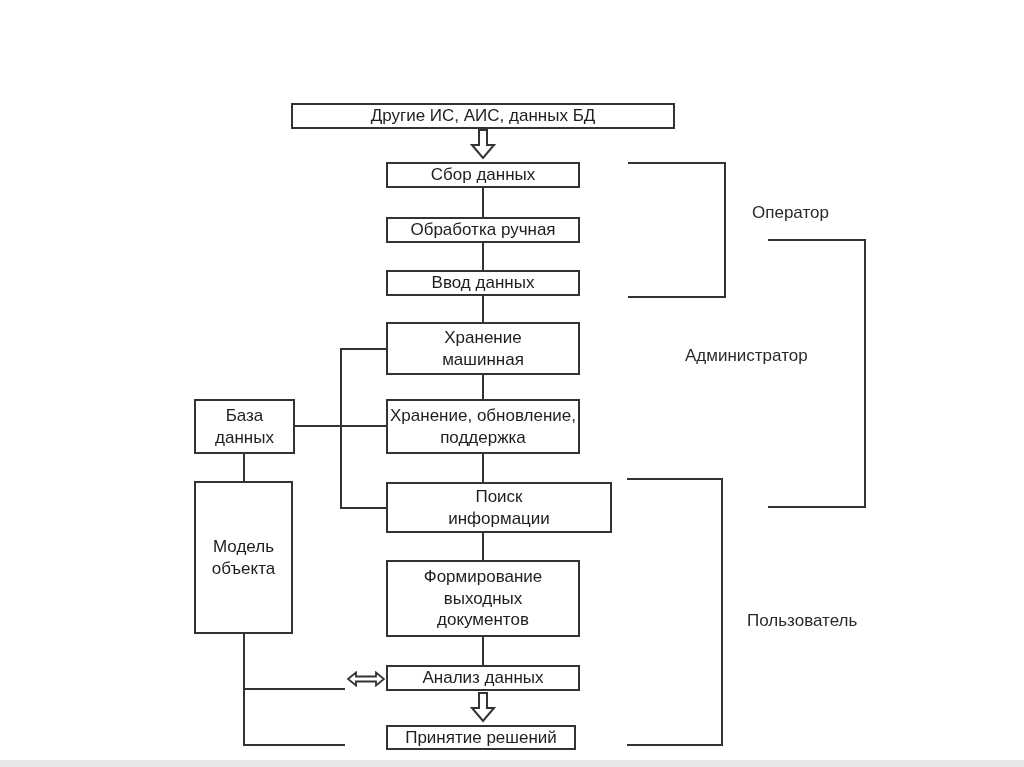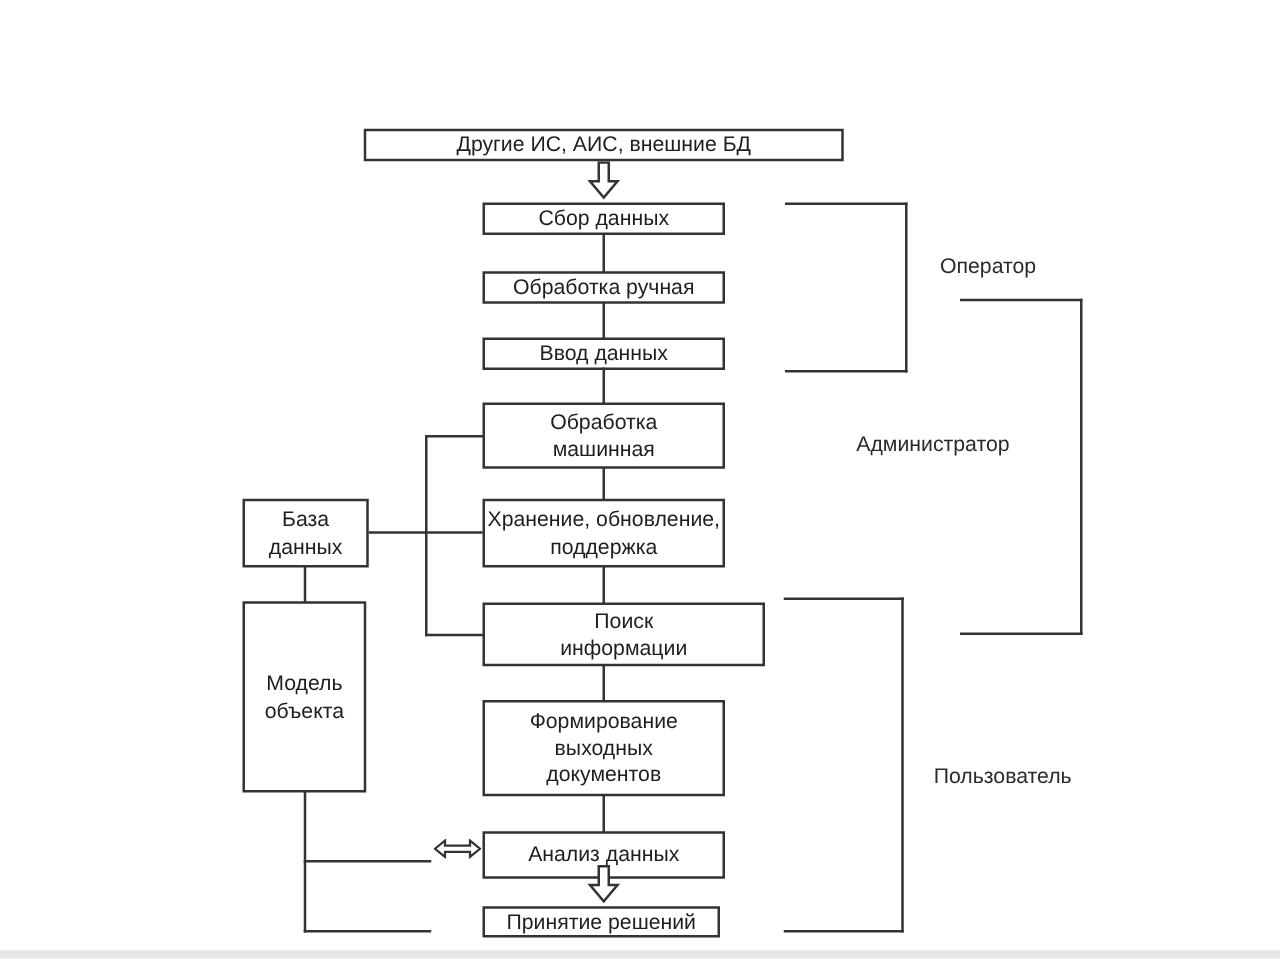--- a/index.html
+++ b/index.html
@@ -55,34 +55,34 @@
     left:0;top:760px;width:1024px;height:7px;
     background:var(--strip);
   }
 </style>
 </head>
 <body>
 
 <div id="canvas">
 
 
-  <div class="node" style="left:291px;top:103px;width:384px;height:26px;">Другие ИС, АИС, внешние БД</div>
+  <div class="node" style="left:291px;top:103px;width:384px;height:26px;">Другие ИС, АИС, данных БД</div>
   <div class="node" style="left:386px;top:162px;width:194px;height:26px;">Сбор данных</div>
   <div class="node" style="left:386px;top:217px;width:194px;height:26px;">Обработка ручная</div>
   <div class="node" style="left:386px;top:270px;width:194px;height:26px;">Ввод данных</div>
-  <div class="node" style="left:386px;top:322px;width:194px;height:53px;">Обработка
+  <div class="node" style="left:386px;top:322px;width:194px;height:53px;">Хранение
 машинная</div>
   <div class="node" style="left:386px;top:399px;width:194px;height:55px;">Хранение, обновление,
 поддержка</div>
   <div class="node" style="left:386px;top:482px;width:226px;height:51px;">Поиск
 информации</div>
   <div class="node" style="left:386px;top:560px;width:194px;height:77px;">Формирование
 выходных
 документов</div>
-  <div class="node" style="left:386px;top:665px;width:194px;height:38px;">Анализ данных</div>
+  <div class="node" style="left:386px;top:665px;width:194px;height:26px;">Анализ данных</div>
   <div class="node" style="left:386px;top:725px;width:190px;height:25px;">Принятие решений</div>
 
   <div class="node" style="left:194px;top:399px;width:101px;height:55px;">База
 данных</div>
   <div class="node" style="left:194px;top:481px;width:99px;height:153px;">Модель
 объекта</div>
 
   <div class="role-label" style="left:752px;top:203px;">Оператор</div>
   <div class="role-label" style="left:685px;top:346px;">Администратор</div>
   <div class="role-label" style="left:747px;top:611px;">Пользователь</div>

